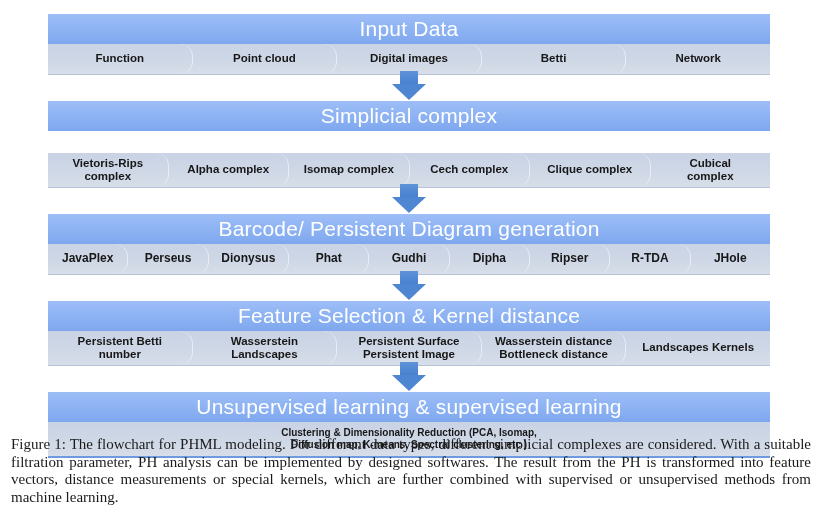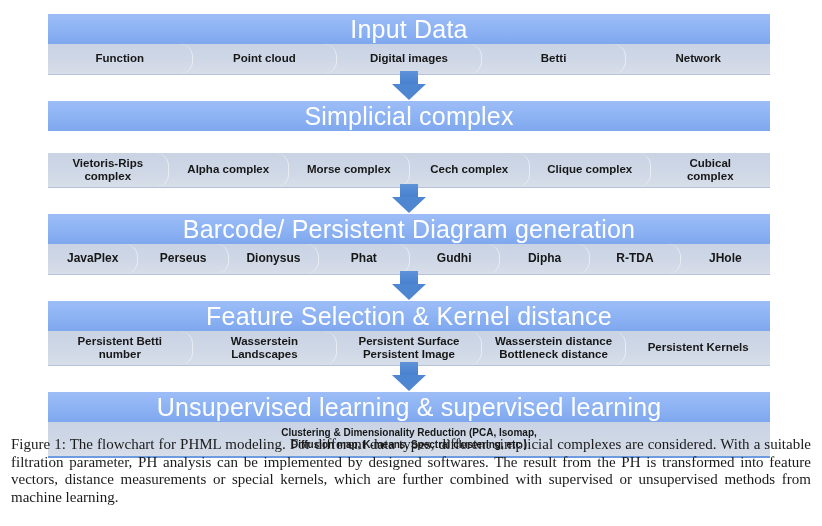--- a/index.html
+++ b/index.html
@@ -28,21 +28,21 @@
     position: relative;
     width: 100%;
     box-sizing: border-box;
   }
 
   .stage-title {
     height: 30px;
     line-height: 30px;
     text-align: center;
     color: #ffffff;
-    font-size: 25px;
+    font-size: 21px;
     font-weight: 400;
     letter-spacing: 0.2px;
     background: linear-gradient(to bottom, #9DBDF7 0%, #8CB2F3 55%, #7FA7EE 100%);
     white-space: nowrap;
     overflow: hidden;
   }
 
   .stage-items {
     display: flex;
     background: linear-gradient(to bottom, #C9D3E4 0%, #CED7E6 50%, #D7DEE9 100%);
@@ -142,21 +142,21 @@
         <div class="shaft"></div>
         <div class="head"></div>
       </div>
     </div>
     <div class="stage s2">
       <div class="stage-title">Simplicial complex</div>
       <div class="stage-items">
         <div class="stage-item">Vietoris-Rips
 complex</div>
         <div class="stage-item">Alpha complex</div>
-        <div class="stage-item">Morse complex</div>
+        <div class="stage-item">Isomap complex</div>
         <div class="stage-item">Cech complex</div>
         <div class="stage-item">Clique complex</div>
         <div class="stage-item">Cubical
 complex</div>
       </div>
     </div>
     <div class="arrow-wrap">
       <div class="arrow">
         <div class="shaft"></div>
         <div class="head"></div>
@@ -164,20 +164,21 @@
     </div>
     <div class="stage s3">
       <div class="stage-title">Barcode/ Persistent Diagram generation</div>
       <div class="stage-items">
         <div class="stage-item">JavaPlex</div>
         <div class="stage-item">Perseus</div>
         <div class="stage-item">Dionysus</div>
         <div class="stage-item">Phat</div>
         <div class="stage-item">Gudhi</div>
         <div class="stage-item">Dipha</div>
+        <div class="stage-item">Ripser</div>
         <div class="stage-item">R-TDA</div>
         <div class="stage-item">JHole</div>
       </div>
     </div>
     <div class="arrow-wrap">
       <div class="arrow">
         <div class="shaft"></div>
         <div class="head"></div>
       </div>
     </div>
@@ -185,21 +186,21 @@
       <div class="stage-title">Feature Selection &amp; Kernel distance</div>
       <div class="stage-items">
         <div class="stage-item">Persistent Betti
 number</div>
         <div class="stage-item">Wasserstein
 Landscapes</div>
         <div class="stage-item">Persistent Surface
 Persistent Image</div>
         <div class="stage-item">Wasserstein distance
 Bottleneck distance</div>
-        <div class="stage-item">Persistent Kernels</div>
+        <div class="stage-item">Landscapes Kernels</div>
       </div>
     </div>
     <div class="arrow-wrap">
       <div class="arrow">
         <div class="shaft"></div>
         <div class="head"></div>
       </div>
     </div>
     <div class="stage s5">
       <div class="stage-title">Unsupervised learning  &amp;  supervised learning</div>

